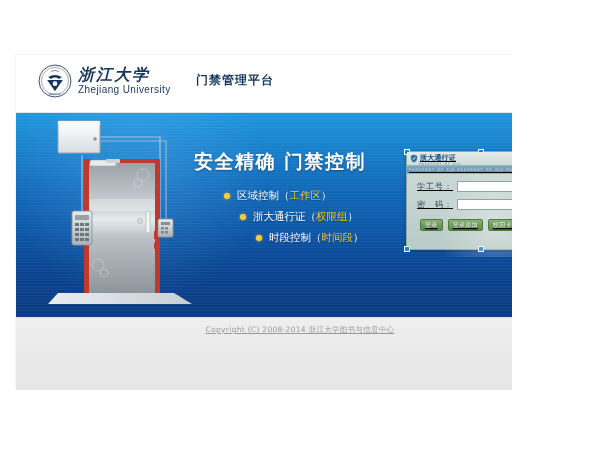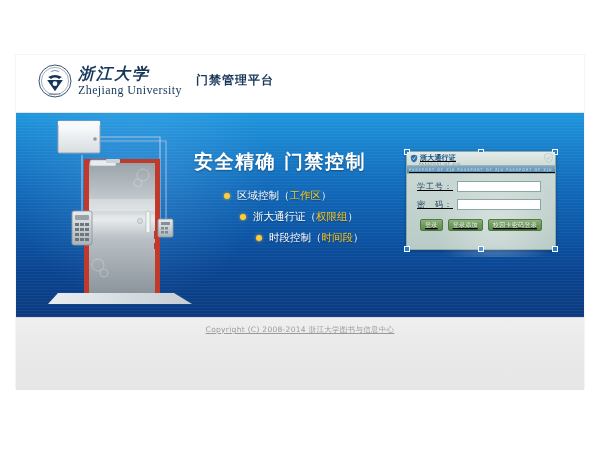--- a/index.html
+++ b/index.html
@@ -3,21 +3,21 @@
 <meta charset="utf-8">
 <style>
   html, body {
     margin: 0;
     padding: 0;
     background: #ffffff;
     font-family: "DejaVu Sans", "Liberation Sans", sans-serif;
   }
   #page {
     position: relative;
-    width: 600px;
+    width: 512px;
     height: 450px;
     background: #ffffff;
     overflow: hidden;
   }
 
   
   .page-card {
     position: absolute;
     left: 16px;
     top: 55px;
@@ -53,22 +53,22 @@
   .zju-cn {
     font-family: "DejaVu Serif", "Liberation Serif", serif;
     font-size: 16px;
     font-weight: bold;
     font-style: italic;
     color: #17365c;
     letter-spacing: 2px;
     white-space: nowrap;
   }
   .zju-en {
-    font-family: Liberation Serif, serif;
-    font-size: 12px;
+    font-family: Liberation Sans, sans-serif;
+    font-size: 10px;
     color: #17365c;
     letter-spacing: 0.4px;
     margin-top: 2px;
     white-space: nowrap;
   }
   .platform-title {
     position: absolute;
     left: 180px;
     top: 17px;
     font-size: 12px;

